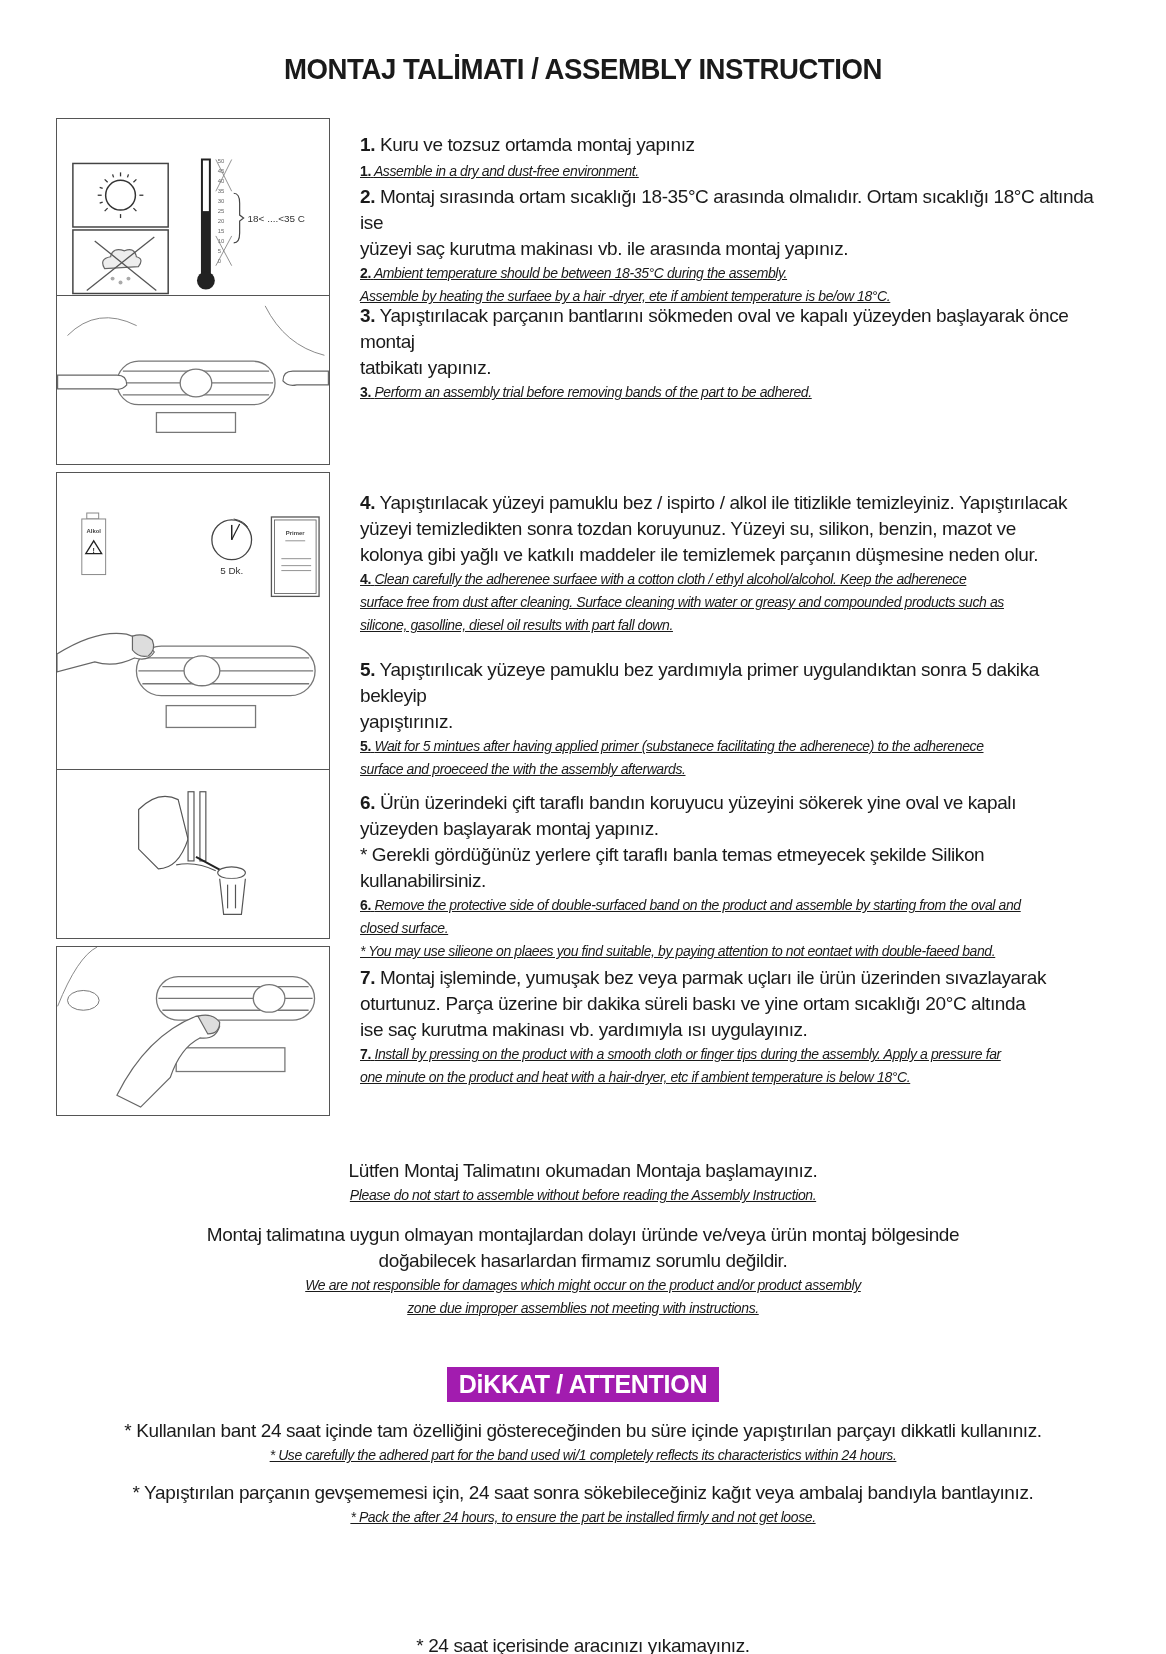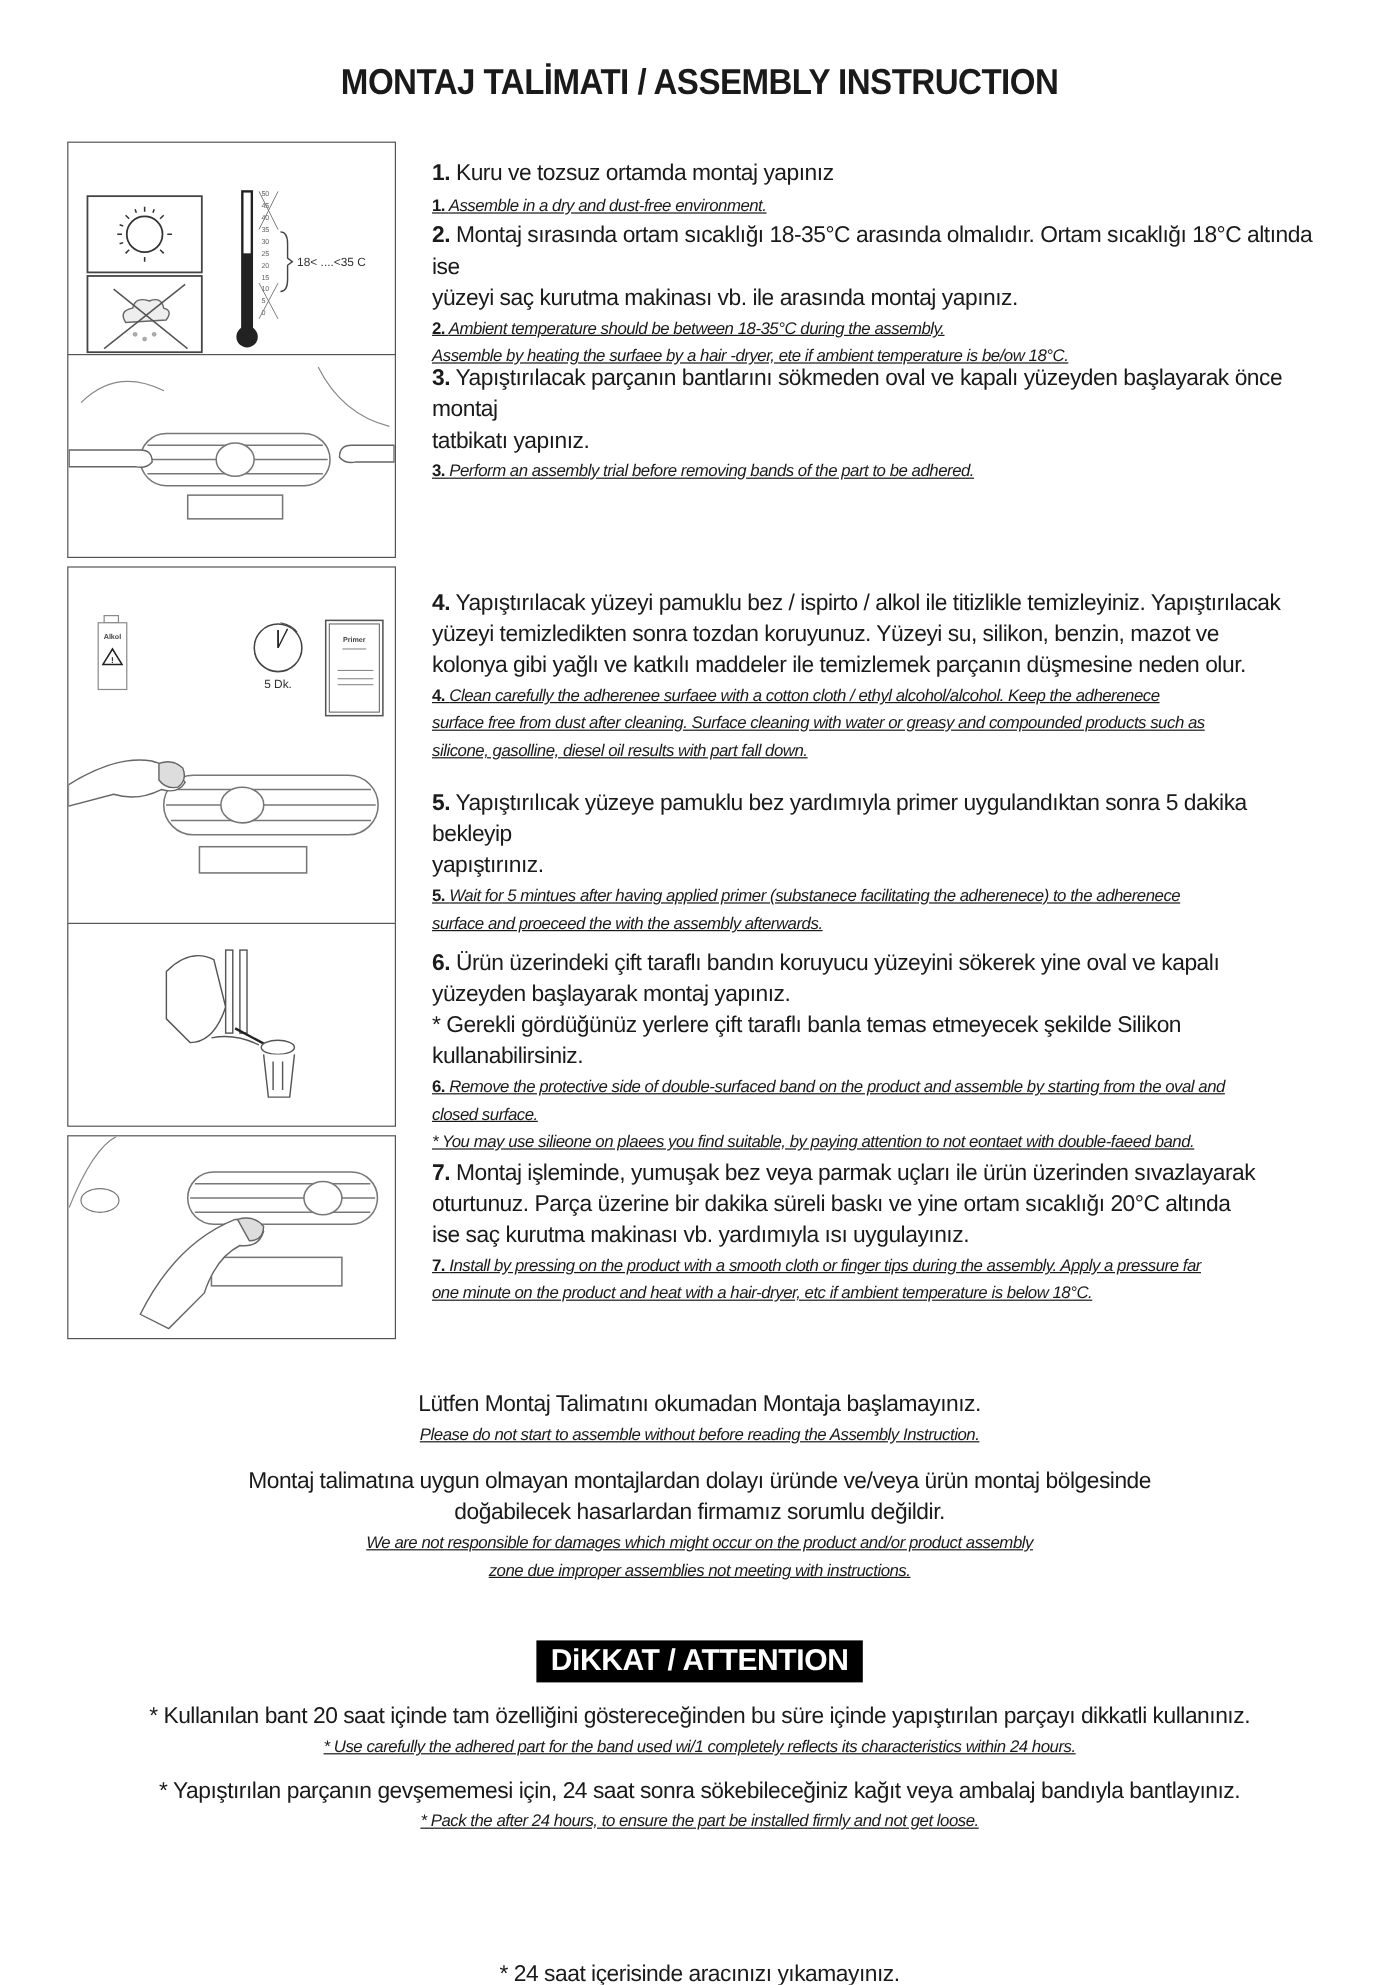--- a/index.html
+++ b/index.html
@@ -8,21 +8,21 @@
   .title { position:absolute; top:52px; left:0; width:1166px; text-align:center;
            font-size:30px; font-weight:bold; letter-spacing:-0.5px; transform:scaleX(0.92); }
   .panel { position:absolute; left:56px; width:274px; border:1.5px solid #555; background:#fff; box-sizing:border-box; }
   .panel svg { width:100%; height:100%; display:block; }
   .step { position:absolute; left:360px; width:740px; }
   .tr { font-size:19px; line-height:26px; color:#1a1a1a; letter-spacing:-0.4px; }
   .tr b { font-weight:bold; }
   .en { font-size:14px; line-height:23px; font-style:italic; text-decoration:underline; color:#1a1a1a; letter-spacing:-0.4px; }
   .en b { font-style:normal; font-weight:bold; }
   .center { position:absolute; left:0; width:1166px; text-align:center; }
-  .attn { display:inline-block; background:#000000; color:#fff; font-weight:bold; font-size:25px;
+  .attn { display:inline-block; background:#a21caf; color:#fff; font-weight:bold; font-size:25px;
           padding:3px 12px; letter-spacing:-0.3px; }
 </style>
 </head>
 <body>
 
 <div class="title">MONTAJ TALİMATI / ASSEMBLY INSTRUCTION</div>
 
 <div class="panel" style="top:118px;height:216px;">
   <svg viewBox="0 0 274 170">
     <g>
@@ -242,21 +242,21 @@
   <div class="tr">doğabilecek hasarlardan firmamız sorumlu değildir.</div>
   <div class="en">We are not responsible for damages which might occur on the product and/or product assembly</div>
   <div class="en">zone due improper assemblies not meeting with instructions.</div>
 </div>
 
 <div class="center" style="top:1367px;">
   <span class="attn">DiKKAT / ATTENTION</span>
 </div>
 
 <div class="center" style="top:1418px;">
-  <div class="tr">* Kullanılan bant 20 saat içinde tam özelliğini göstereceğinden bu süre içinde yapıştırılan parçayı dikkatli kullanınız.</div>
+  <div class="tr">* Kullanılan bant 24 saat içinde tam özelliğini göstereceğinden bu süre içinde yapıştırılan parçayı dikkatli kullanınız.</div>
   <div class="en">* Use carefully the adhered part for the band used wi/1 completely reflects its characteristics within 24 hours.</div>
 </div>
 <div class="center" style="top:1480px;">
   <div class="tr">* Yapıştırılan parçanın gevşememesi için, 24 saat sonra sökebileceğiniz kağıt veya ambalaj bandıyla bantlayınız.</div>
   <div class="en">* Pack the after 24 hours, to ensure the part be installed firmly and not get loose.</div>
 </div>
 <div class="center" style="top:1633px;">
   <div class="tr">* 24 saat içerisinde aracınızı yıkamayınız.</div>
   <div class="en">* Do not wash your vehicle within 24 hours.</div>
 </div>

